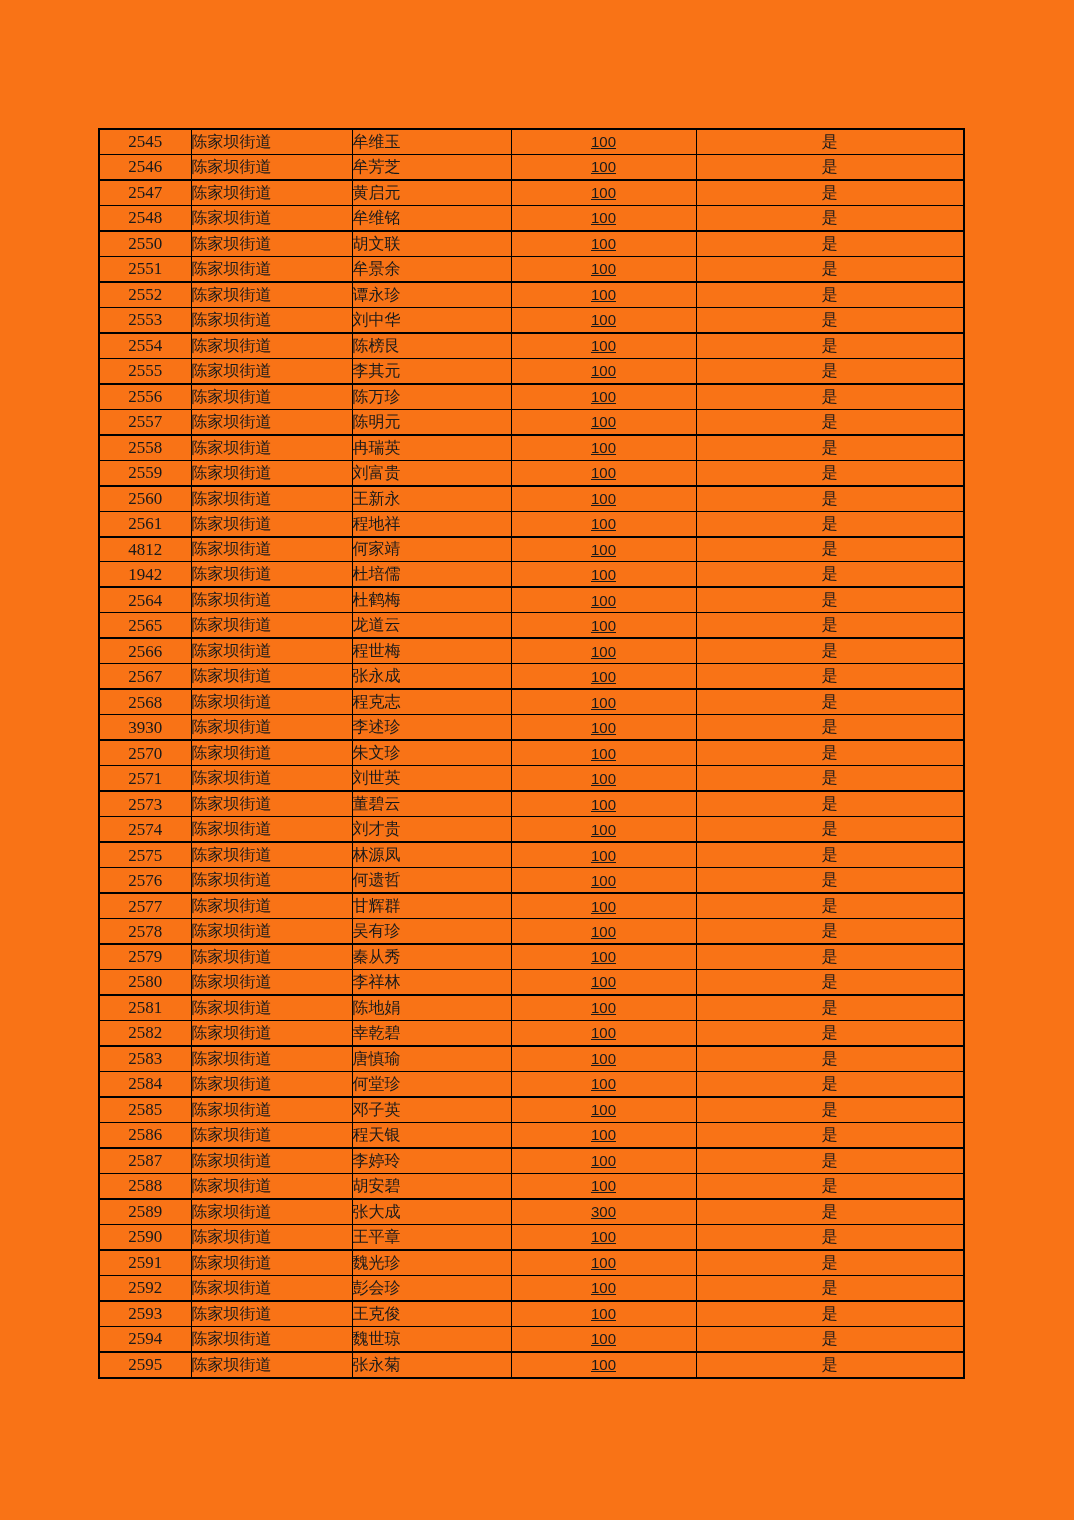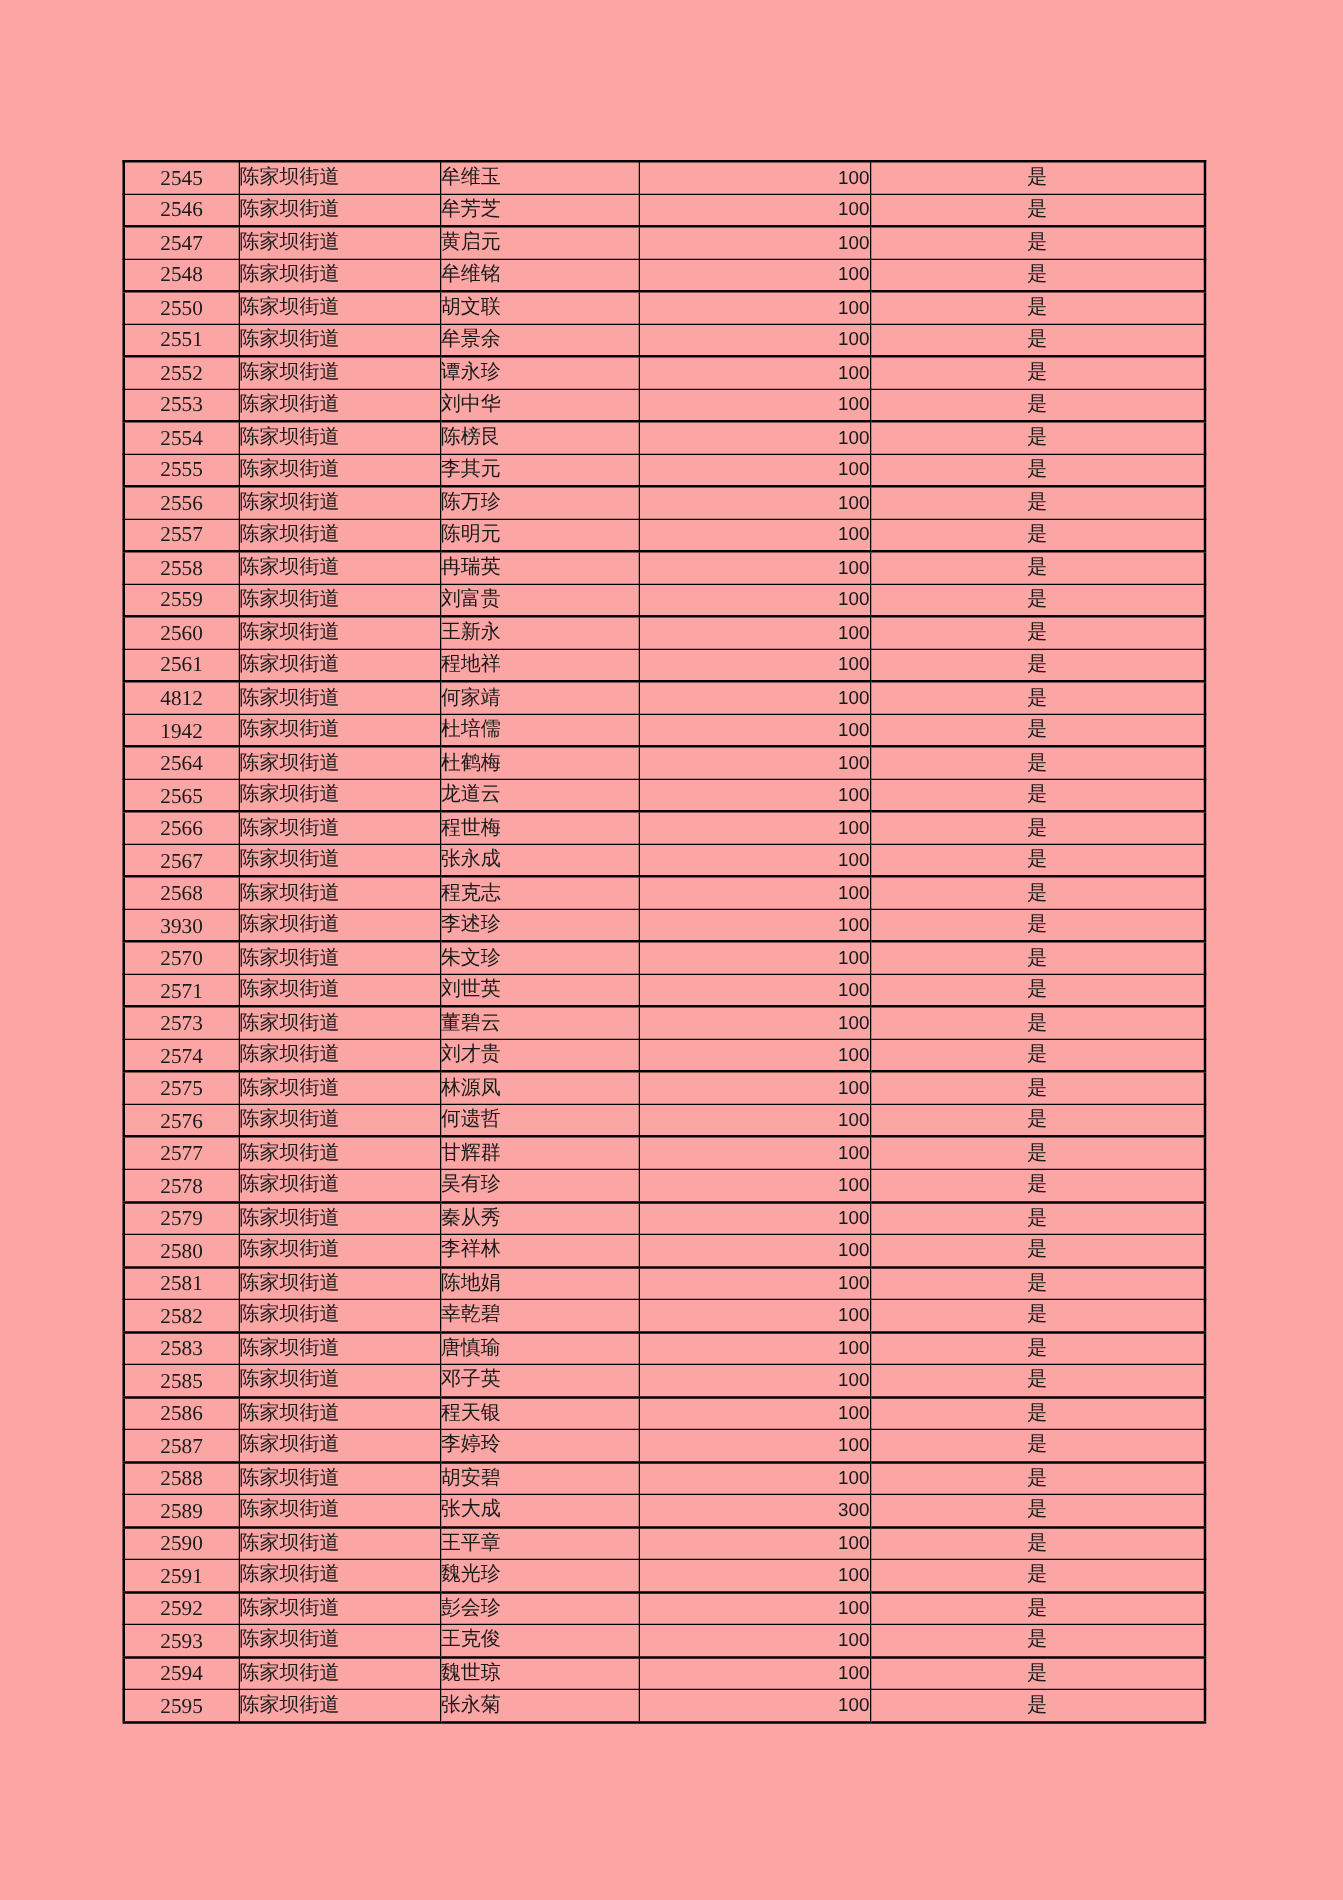--- a/index.html
+++ b/index.html
@@ -9,21 +9,21 @@
   body {
     width: 1074px;
     height: 1520px;
     background: #ffffff;
     font-family: "Liberation Serif", "DejaVu Serif", serif;
   }
   .sheet {
     position: relative;
     width: 1074px;
     height: 1520px;
-    background: #fca5a5;
+    background: #f97316;
     overflow: hidden;
   }
   table.roster {
     position: absolute;
     left: 98px;
     top: 128px;
     width: 865px;
     height: 1251px;
     border-collapse: collapse;
     table-layout: fixed;
@@ -49,22 +49,23 @@
   }
   td.c-street, td.c-name {
     font-family: "Liberation Serif", "DejaVu Serif", serif;
     font-size: 16px;
     text-align: left;
     padding-left: 4px;
   }
   td.c-amount {
     font-family: "Liberation Sans", "DejaVu Sans", sans-serif;
     font-size: 15px;
-    text-align: right;
+    text-align: center;
     padding-left: 3px;
+    text-decoration: underline;
   }
   td.c-confirm {
     font-family: "Liberation Serif", "DejaVu Serif", serif;
     font-size: 16px;
     text-align: center;
   }
 </style>
 </head>
 <body>
 
@@ -369,20 +370,27 @@
   </tr>
 
   <tr>
     <td class="c-serial">2583</td>
     <td class="c-street">陈家坝街道</td>
     <td class="c-name">唐慎瑜</td>
     <td class="c-amount">100</td>
     <td class="c-confirm">是</td>
   </tr>
 
+  <tr>
+    <td class="c-serial">2584</td>
+    <td class="c-street">陈家坝街道</td>
+    <td class="c-name">何堂珍</td>
+    <td class="c-amount">100</td>
+    <td class="c-confirm">是</td>
+  </tr>
 
   <tr>
     <td class="c-serial">2585</td>
     <td class="c-street">陈家坝街道</td>
     <td class="c-name">邓子英</td>
     <td class="c-amount">100</td>
     <td class="c-confirm">是</td>
   </tr>
 
   <tr>

